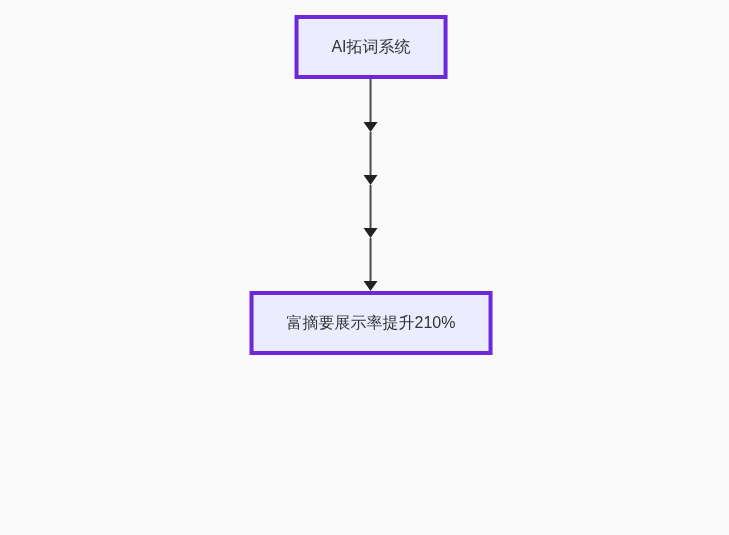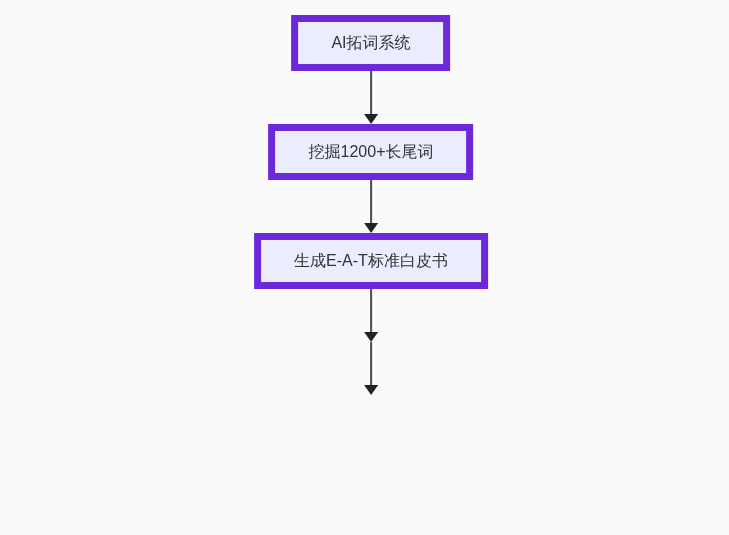--- a/index.html
+++ b/index.html
@@ -23,24 +23,24 @@
     position: absolute;
     top: 15px;
     left: 371px;
     transform: translateX(-50%);
     display: flex;
     flex-direction: column;
     align-items: center;
   }
   .node {
     box-sizing: border-box;
-    height: 56px;
+    height: 64px;
     padding: 0 33px;
     background: #ECECFF;
-    border: 7px solid #6d28d9;
+    border: 4px solid #6d28d9;
     color: #333333;
     font-size: 16px;
     line-height: 1.4;
     display: flex;
     align-items: center;
     justify-content: center;
     white-space: nowrap;
   }
   .edge {
     height: 53px;
@@ -70,39 +70,36 @@
 
     <div class="node">
       <span>AI拓词系统</span>
     </div>
 
     <div class="edge">
       <div class="line"></div>
       <div class="head"></div>
     </div>
 
-    <div class="node">
-      <span>挖掘1200+长尾词</span>
-    </div>
-
-    <div class="edge">
-      <div class="line"></div>
-      <div class="head"></div>
-    </div>
-
-    <div class="node">
-      <span>生成E-A-T标准白皮书</span>
-    </div>
 
     <div class="edge">
       <div class="line"></div>
       <div class="head"></div>
     </div>
 
 
     <div class="edge">
       <div class="line"></div>
       <div class="head"></div>
     </div>
 
 
+    <div class="edge">
+      <div class="line"></div>
+      <div class="head"></div>
+    </div>
+
+    <div class="node">
+      <span>富摘要展示率提升210%</span>
+    </div>
+
   </div>
 </div>
 
 </body></html>

